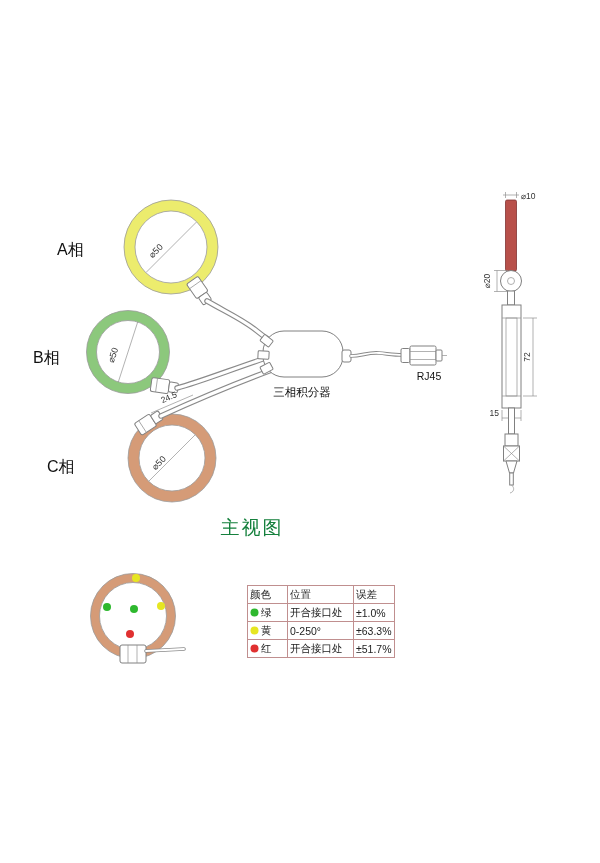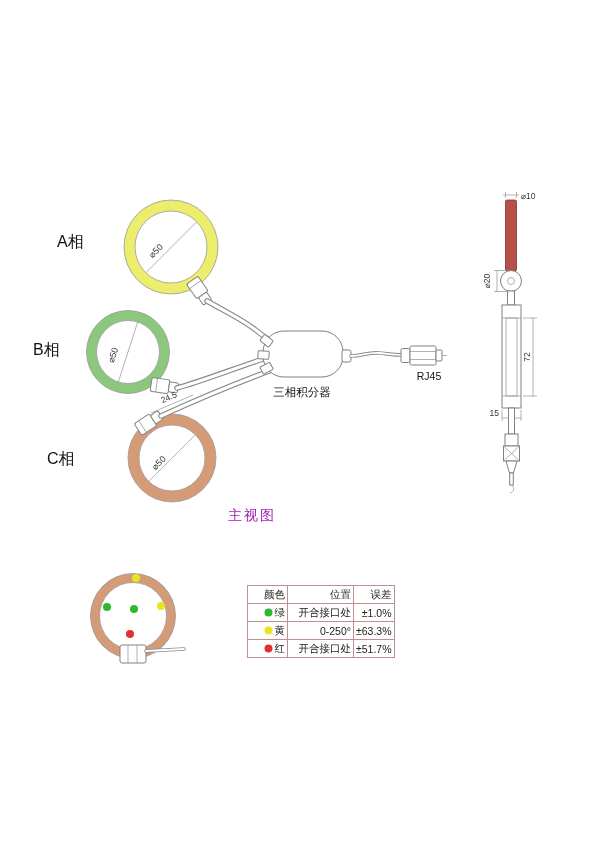--- a/index.html
+++ b/index.html
@@ -2,37 +2,37 @@
 <html><head>
 <meta charset="utf-8">
 <style>
   html,body{margin:0;padding:0;}
   body{
     width:600px;height:863px;background:#ffffff;position:relative;overflow:hidden;
     font-family:"Liberation Sans", sans-serif;color:#1a1a1a;
   }
   .page{position:absolute;left:0;top:0;width:600px;height:863px;background:#fff;}
   .drawing{position:absolute;left:0;top:0;}
-  .label{position:absolute;white-space:nowrap;}
+  .label{position:absolute;white-space:nowrap;margin-top:8px;}
   .phase-label{font-size:16px;color:#111;}
-  .view-title{font-size:14px;width:130px;text-align:center;letter-spacing:2px;color:#a21caf;}
+  .view-title{font-size:19px;width:130px;text-align:center;letter-spacing:2px;color:#15803d;}
   svg text{font-family:"Liberation Sans", sans-serif;fill:#222;}
   .dim{font-size:9px;fill:#333;}
   .dim-s{font-size:8.5px;fill:#333;}
   .dev{font-size:11.5px;fill:#111;}
   .rj{font-size:10.5px;fill:#111;}
   .part{fill:#ffffff;stroke:#808080;stroke-width:1;}
   .thin{stroke:#909090;stroke-width:0.7;fill:none;}
   .outline{stroke:#9a9a9a;stroke-width:0.8;fill:none;}
   .cable-outer{stroke:#8a8a8a;stroke-width:5.5;fill:none;stroke-linecap:round;}
   .cable-inner{stroke:#ffffff;stroke-width:3.2;fill:none;stroke-linecap:round;}
   .cable2-outer{stroke:#8a8a8a;stroke-width:3.6;fill:none;stroke-linecap:round;}
   .cable2-inner{stroke:#ffffff;stroke-width:1.8;fill:none;stroke-linecap:round;}
   .cal-table{position:absolute;left:247px;top:585px;border-collapse:collapse;font-size:10.5px;color:#222;table-layout:fixed;}
-  .cal-table th,.cal-table td{border:1px solid #c08f8f;padding:0 2px;text-align:right;height:17px;font-weight:normal;white-space:nowrap;}
+  .cal-table th,.cal-table td{border:1px solid #c08f8f;padding:0 2px;text-align:left;height:17px;font-weight:normal;white-space:nowrap;}
   .dot-svg{vertical-align:-1px;margin-right:2px;}
 </style>
 </head>
 <body>
 
 <div class="page">
 
 <svg class="drawing" width="600" height="863" viewBox="0 0 600 863">
 
   <g>

